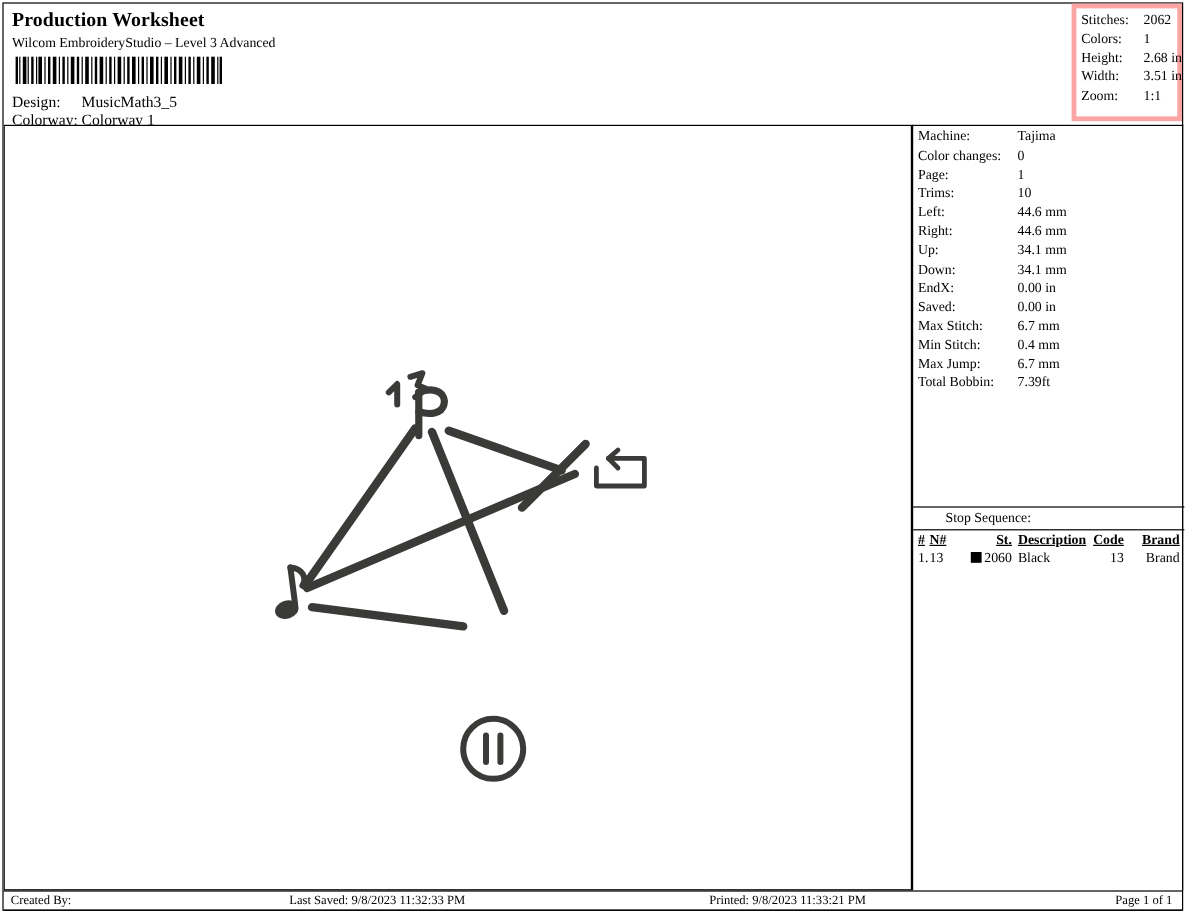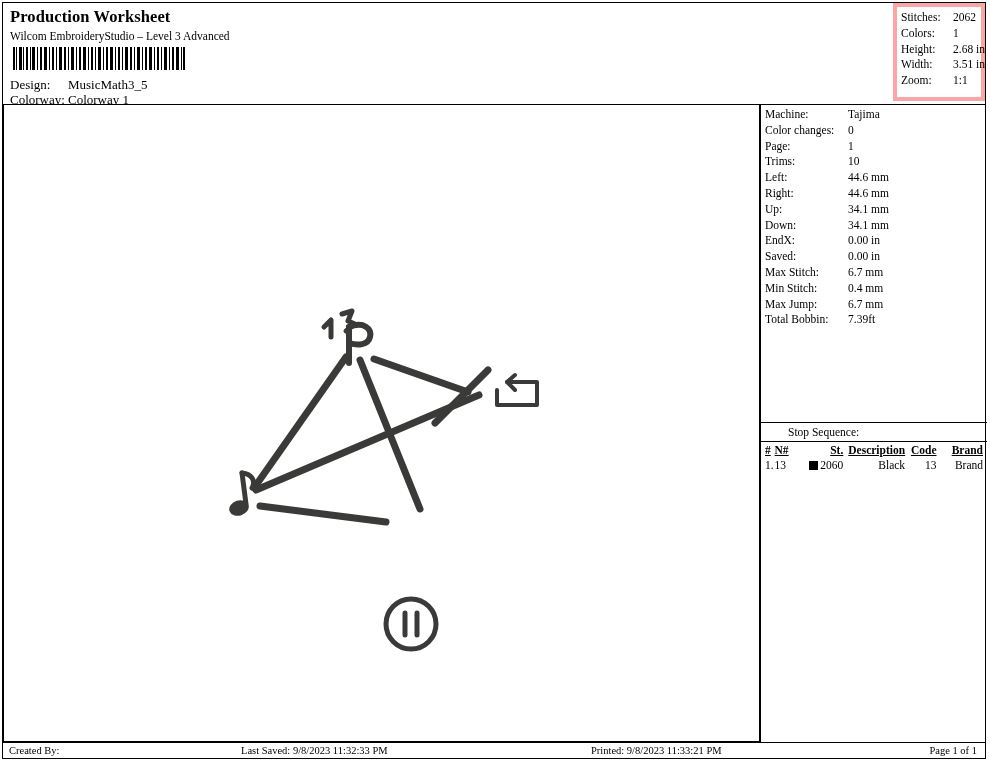--- a/index.html
+++ b/index.html
@@ -166,21 +166,21 @@
     line-height: 15px;
   }
   .stop-table td {
     padding: 0;
     white-space: nowrap;
     line-height: 15px;
   }
   .th-num { text-align:left; width: 10px; }
   .th-n   { text-align:left; width: 22px; }
   .th-st  { text-align:right; width: 56px; }
-  .th-desc{ text-align:right; padding-left: 5px !important; }
+  .th-desc{ text-align:left; padding-left: 5px !important; }
   .th-code{ text-align:right; width: 34px; }
   .th-brand{ text-align:right; width: 46px; padding-left: 5px !important; }
   .swatch {
     display:inline-block;
     width: 9px;
     height: 9px;
     background: #000;
     vertical-align: -1px;
     margin-right: 2px;
   }

